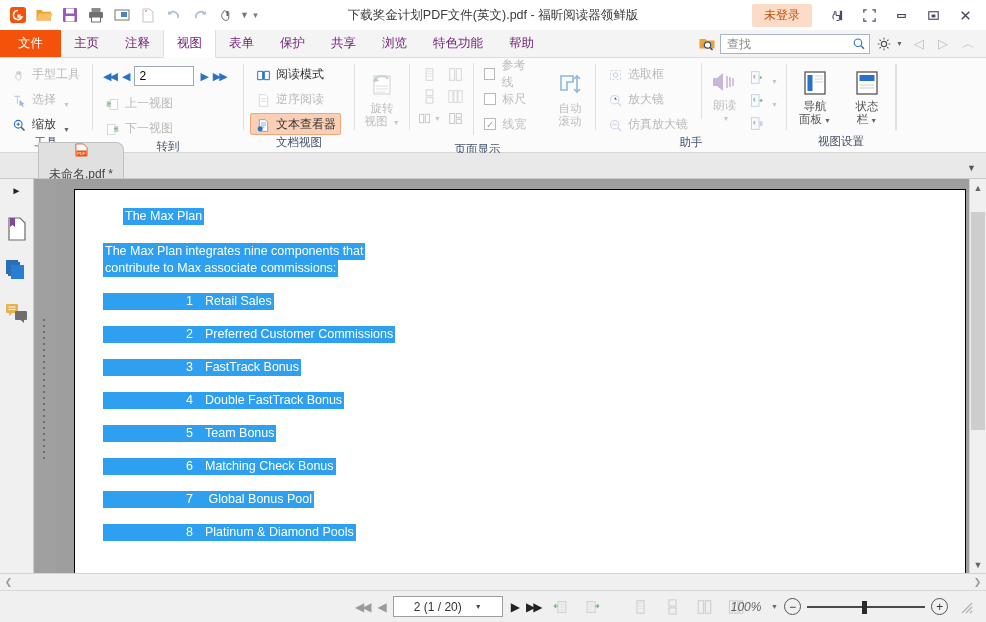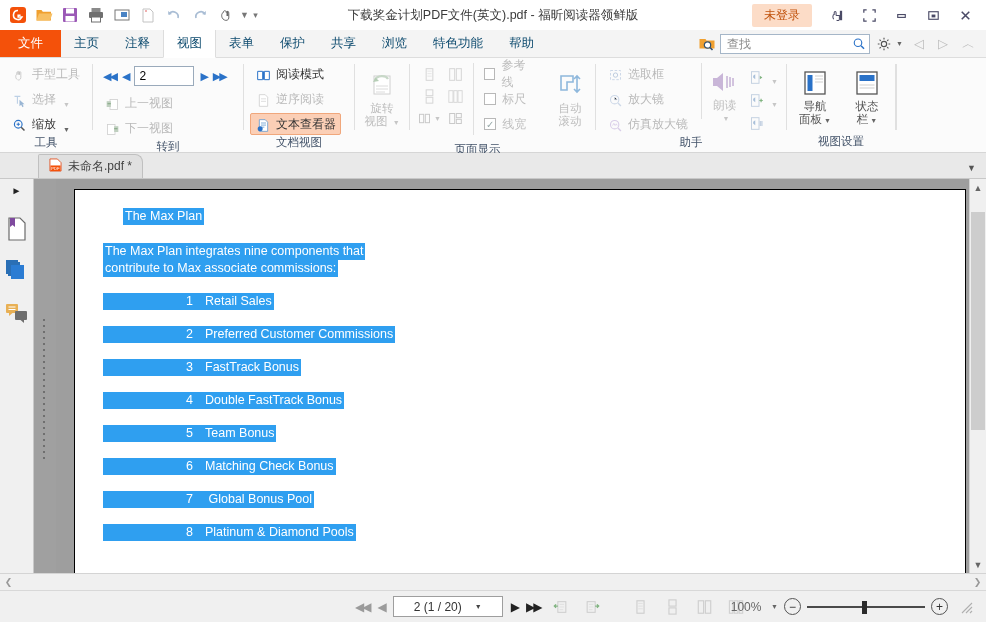--- a/index.html
+++ b/index.html
@@ -36,21 +36,21 @@
     border-radius: 2px; margin-right: 8px;
   }
   .tbtn { width: 30px; height: 26px; display:flex; align-items:center; justify-content:center; color:#4a4a66; }
 
   
   .menubar {
     height: 28px; background: #f4f4f4; display: flex; align-items: stretch;
     position: relative; flex: 0 0 28px; border-bottom: 1px solid #ddd;
   }
   .menu-item {
-    padding: 0 13px; display: flex; align-items: center; font-size: 12.5px; color: #0c4a6e;
+    padding: 0 13px; display: flex; align-items: center; font-size: 12.5px; color: #701a75;
   }
   .menu-item.file { background: #f4510a; color:#fff; font-weight: normal; padding: 0 18px;}
   .menu-item.active { background: #ffffff; border-left: 1px solid #ddd; border-right: 1px solid #ddd; border-bottom: 1px solid #fff; margin-bottom:-1px; }
   .menu-right { margin-left: auto; display: flex; align-items: center; gap: 4px; padding-right: 6px; }
   .find-icon { width:18px; height:18px; position:relative; }
   .search-box {
     width: 150px; height: 20px; border: 1px solid #a5b6c8; background: #fff;
     display: flex; align-items: center; padding: 0 4px; font-size: 12px;
   }
   .search-box input {
@@ -103,24 +103,24 @@
   .chkbox { width:12px; height:12px; border:1px solid #b8b8b8; background:#fff; display:flex; align-items:center; justify-content:center; font-size:10px; color:#9aa; }
   .gridicons { display:flex; flex-wrap:wrap; width: 56px; }
   .gi { width:26px; height:22px; display:flex; align-items:center; justify-content:center; }
 
   
   .tabstrip {
     height: 26px; background: #e9e9e9; display:flex; align-items:flex-end;
     flex: 0 0 26px; position: relative; border-bottom: 1px solid #c8c8c8;
   }
   .doctab {
-    height: 24px; display:flex; align-items:center; gap:6px; padding: 0 10px;
+    height: 36px; display:flex; align-items:center; gap:6px; padding: 0 10px;
     font-size: 12px; color:#444; position: relative;
     border: 1px solid #c0c0c0; border-bottom:none; background: #e0e0e0;
-    border-radius: 2px 8px 0 0; margin-left: -6px;
+    border-radius: 2px 8px 0 0; margin-left: -6px; flex-direction: column;
   }
   .doctab.active { background:#fff; color:#222; z-index:3; }
   .doctab:first-child { margin-left: 38px; }
   .tab-close { font-size: 12px; color:#333; margin-left: 4px; }
   .tabstrip-caret { margin-left:auto; padding-right: 10px; color:#555; font-size:9px; padding-bottom: 5px;}
 
   
   .main { flex: 1; display: flex; position: relative; background: #9e9e9e; overflow: hidden; }
   .leftbar {
     width: 34px; background: #f0f0f0; display:flex; flex-direction:column;
@@ -170,21 +170,21 @@
   }
   .sb-center { position:absolute; left:355px; display:flex; align-items:center; gap: 8px; }
   .sb-arrow { color:#222; font-size: 12px; letter-spacing:-2px; }
   .sb-arrow.dis { color:#9b9b9b; }
   .pagesel {
     width: 110px; height: 21px; border:1px solid #9e9e9e; background:#fff;
     display:flex; align-items:center; padding: 0 20px; font-size:12px; color:#333;
   }
   .pagesel .cv { margin-left:auto; font-size:7px; color:#444; }
   .sb-ico { width: 24px; height: 22px; display:flex; align-items:center; justify-content:center; }
-  .sb-right { position:absolute; right: 8px; display:flex; align-items:center; gap: 6px; }
+  .sb-right { position:absolute; right: 8px; display:flex; align-items:center; gap: 6px; font-style: italic; }
   .zoomval { font-size: 12px; color:#666; width: 34px; text-align:center;}
   .zcircle {
     width: 17px; height:17px; border-radius:50%; border:1px solid #555; display:flex;
     align-items:center; justify-content:center; font-size:12px; color:#333; line-height:1;
   }
   .zslider { width: 118px; height: 14px; position:relative; }
   .zslider .line { position:absolute; top:6px; left:0; right:0; height:2px; background:#4a4a4a; }
   .zslider .knob { position:absolute; top:1px; left: 55px; width:5px; height:13px; background:#2b2b2b; }
 </style>
 </head>

